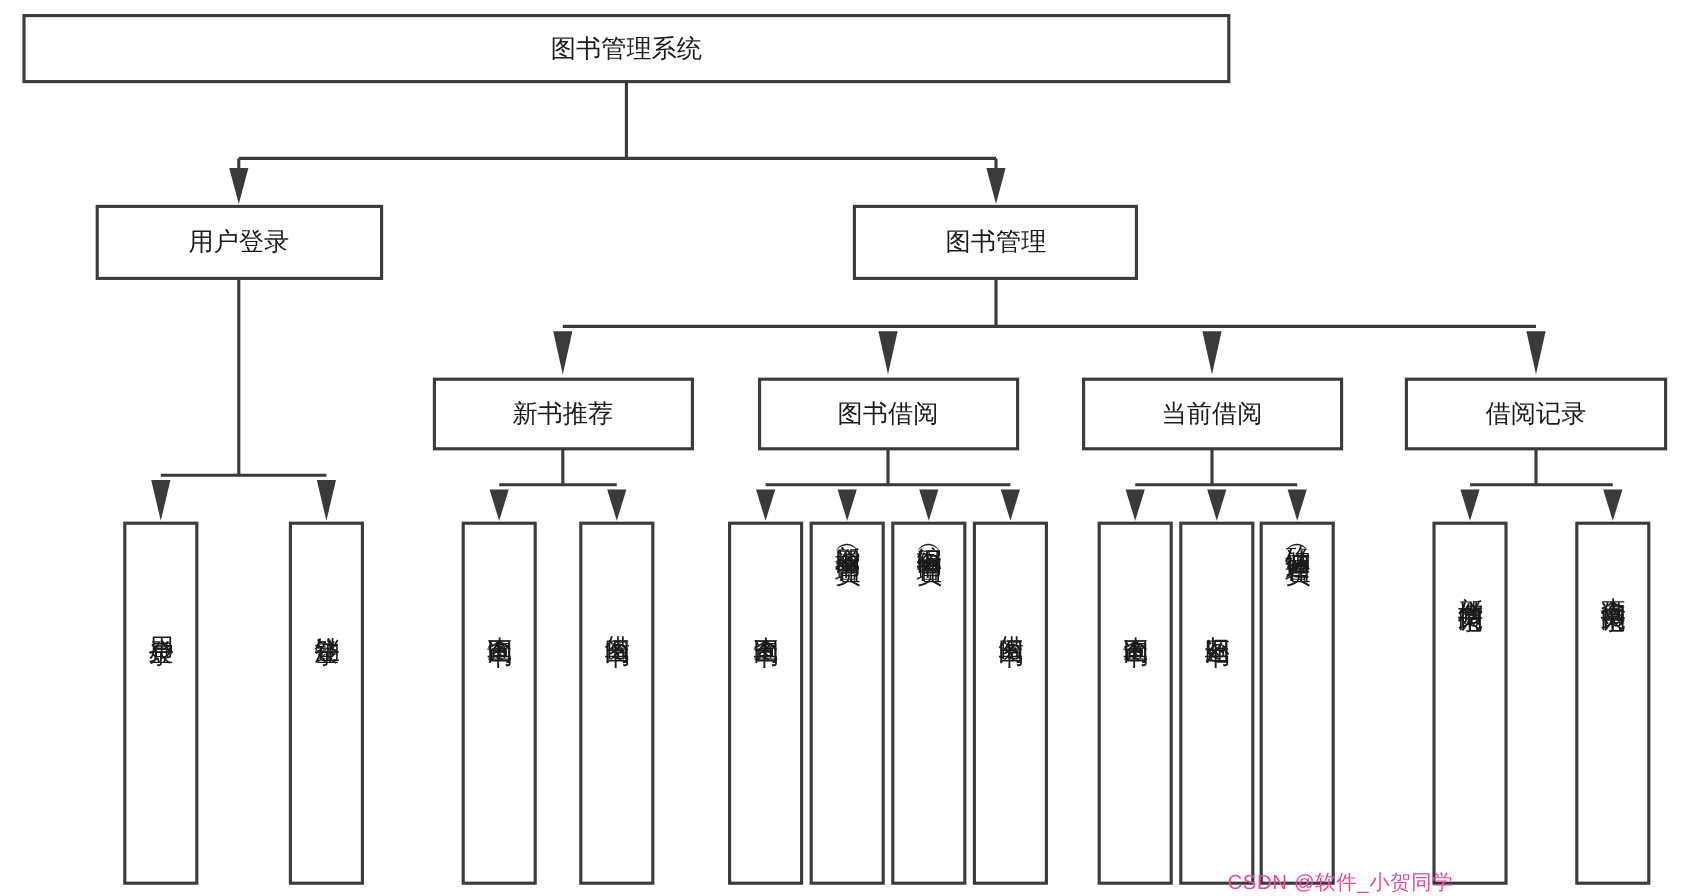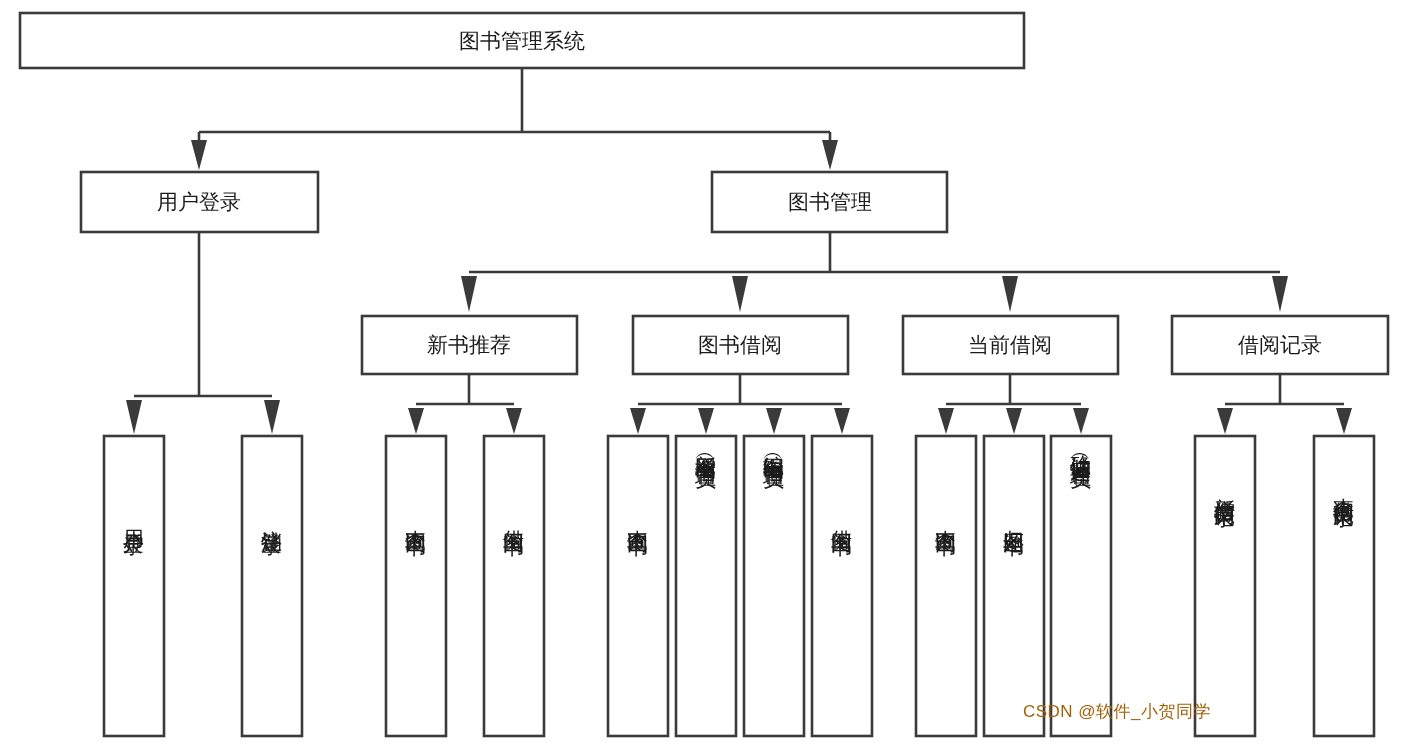--- a/index.html
+++ b/index.html
@@ -53,24 +53,24 @@
     font-size: 21px;
     fill: #1b1b1b;
     text-anchor: middle;
     writing-mode: vertical-rl;
     glyph-orientation-vertical: 0;
     letter-spacing: 2px;
   }
   .watermark-text {
     position: absolute;
     right: 9px;
-    bottom: 24px;
+    bottom: 0;
     font-family: "Liberation Sans", "DejaVu Sans", sans-serif;
     font-size: 17px;
-    color: #a16207;
+    color: #ec4899;
     white-space: nowrap;
     letter-spacing: 0.5px;
   }
 </style>
 </head>
 <body>
 
 <div id="diagram-root">
 
   <svg class="diagram-svg" viewBox="0 0 1405 747">

